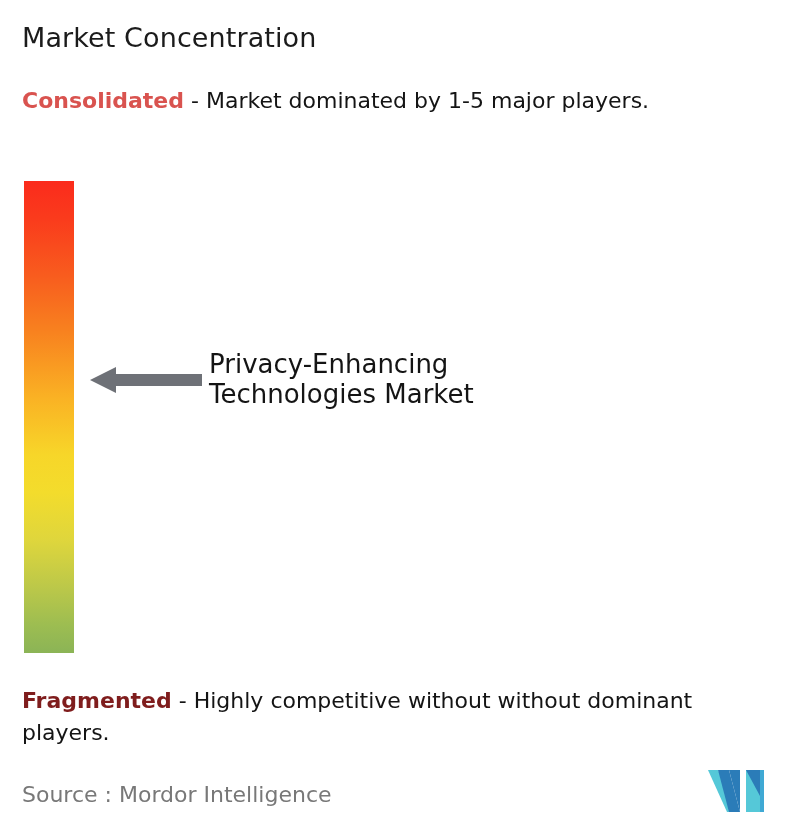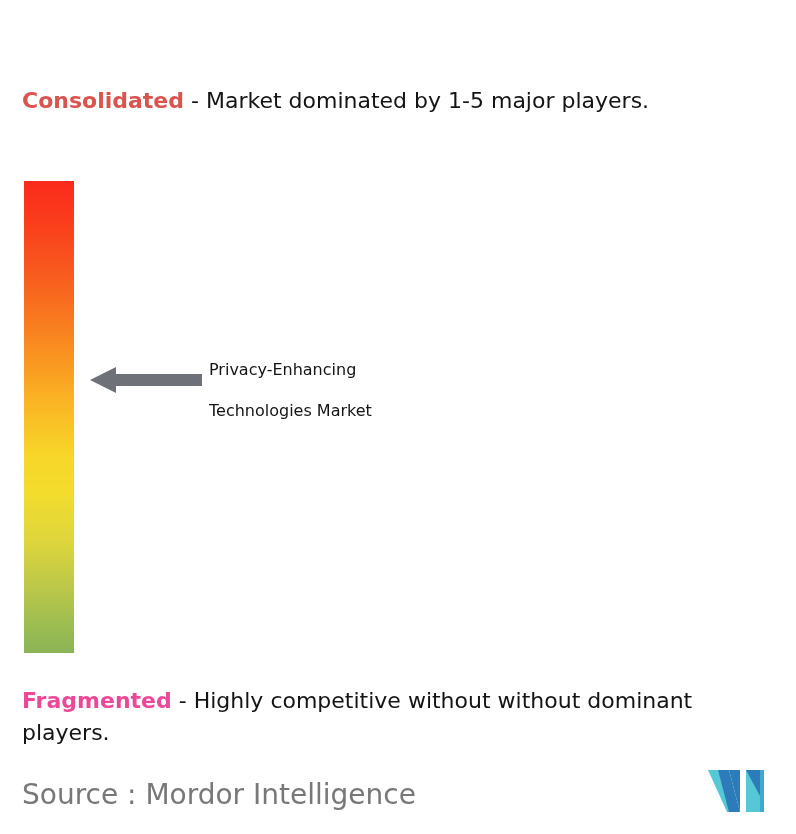--- a/index.html
+++ b/index.html
@@ -46,21 +46,21 @@
     color: #141414;
     font-weight: 400;
   }
   .legend-top { top: 85px; }
   .legend-bottom { top: 685px; }
 
   .legend-term {
     font-weight: 700;
   }
   .term-consolidated { color: #d9534f; }
-  .term-fragmented  { color: #ec4899; }
+  .term-fragmented  { color: #7f1d1d; }
 
   .legend-desc {
     color: #141414;
     text-align: right;
   }
 
   
   .scale-bar {
     position: absolute;
     left: 24px;
@@ -91,51 +91,52 @@
     width: 112px;
     height: 32px;
   }
   .arrow-wrap svg { display: block; }
 
   
   .arrow-label {
     position: absolute;
     left: 209px;
     top: 349px;
-    font-size: 16px;
-    line-height: 41px;
+    font-size: 26px;
+    line-height: 30px;
     color: #141414;
     white-space: pre-line;
   }
 
   
   .source-text {
     position: absolute;
     left: 22px;
     top: 780px;
-    font-size: 28px;
+    font-size: 22px;
     line-height: 30px;
     color: #787878;
     white-space: nowrap;
   }
 
   .brand-logo {
     position: absolute;
     left: 708px;
     top: 768px;
     width: 64px;
     height: 46px;
   }
   .brand-logo svg { display: block; }
 </style>
 </head>
 <body>
 
 <div class="canvas">
 
+  <div class="page-title">Market Concentration</div>
 
   <div class="legend-block legend-top">
     <span class="legend-term term-consolidated">Consolidated</span><span class="legend-desc">  - Market dominated by 1-5 major players.</span>
   </div>
 
   <div class="scale-bar"></div>
 
   <div class="arrow-wrap">
     <svg width="112" height="32" viewBox="0 0 112 32" xmlns="http://www.w3.org/2000/svg">
       <polygon points="0,16 26,3 26,10 112,10 112,22 26,22 26,29" fill="#6e7177"></polygon>

